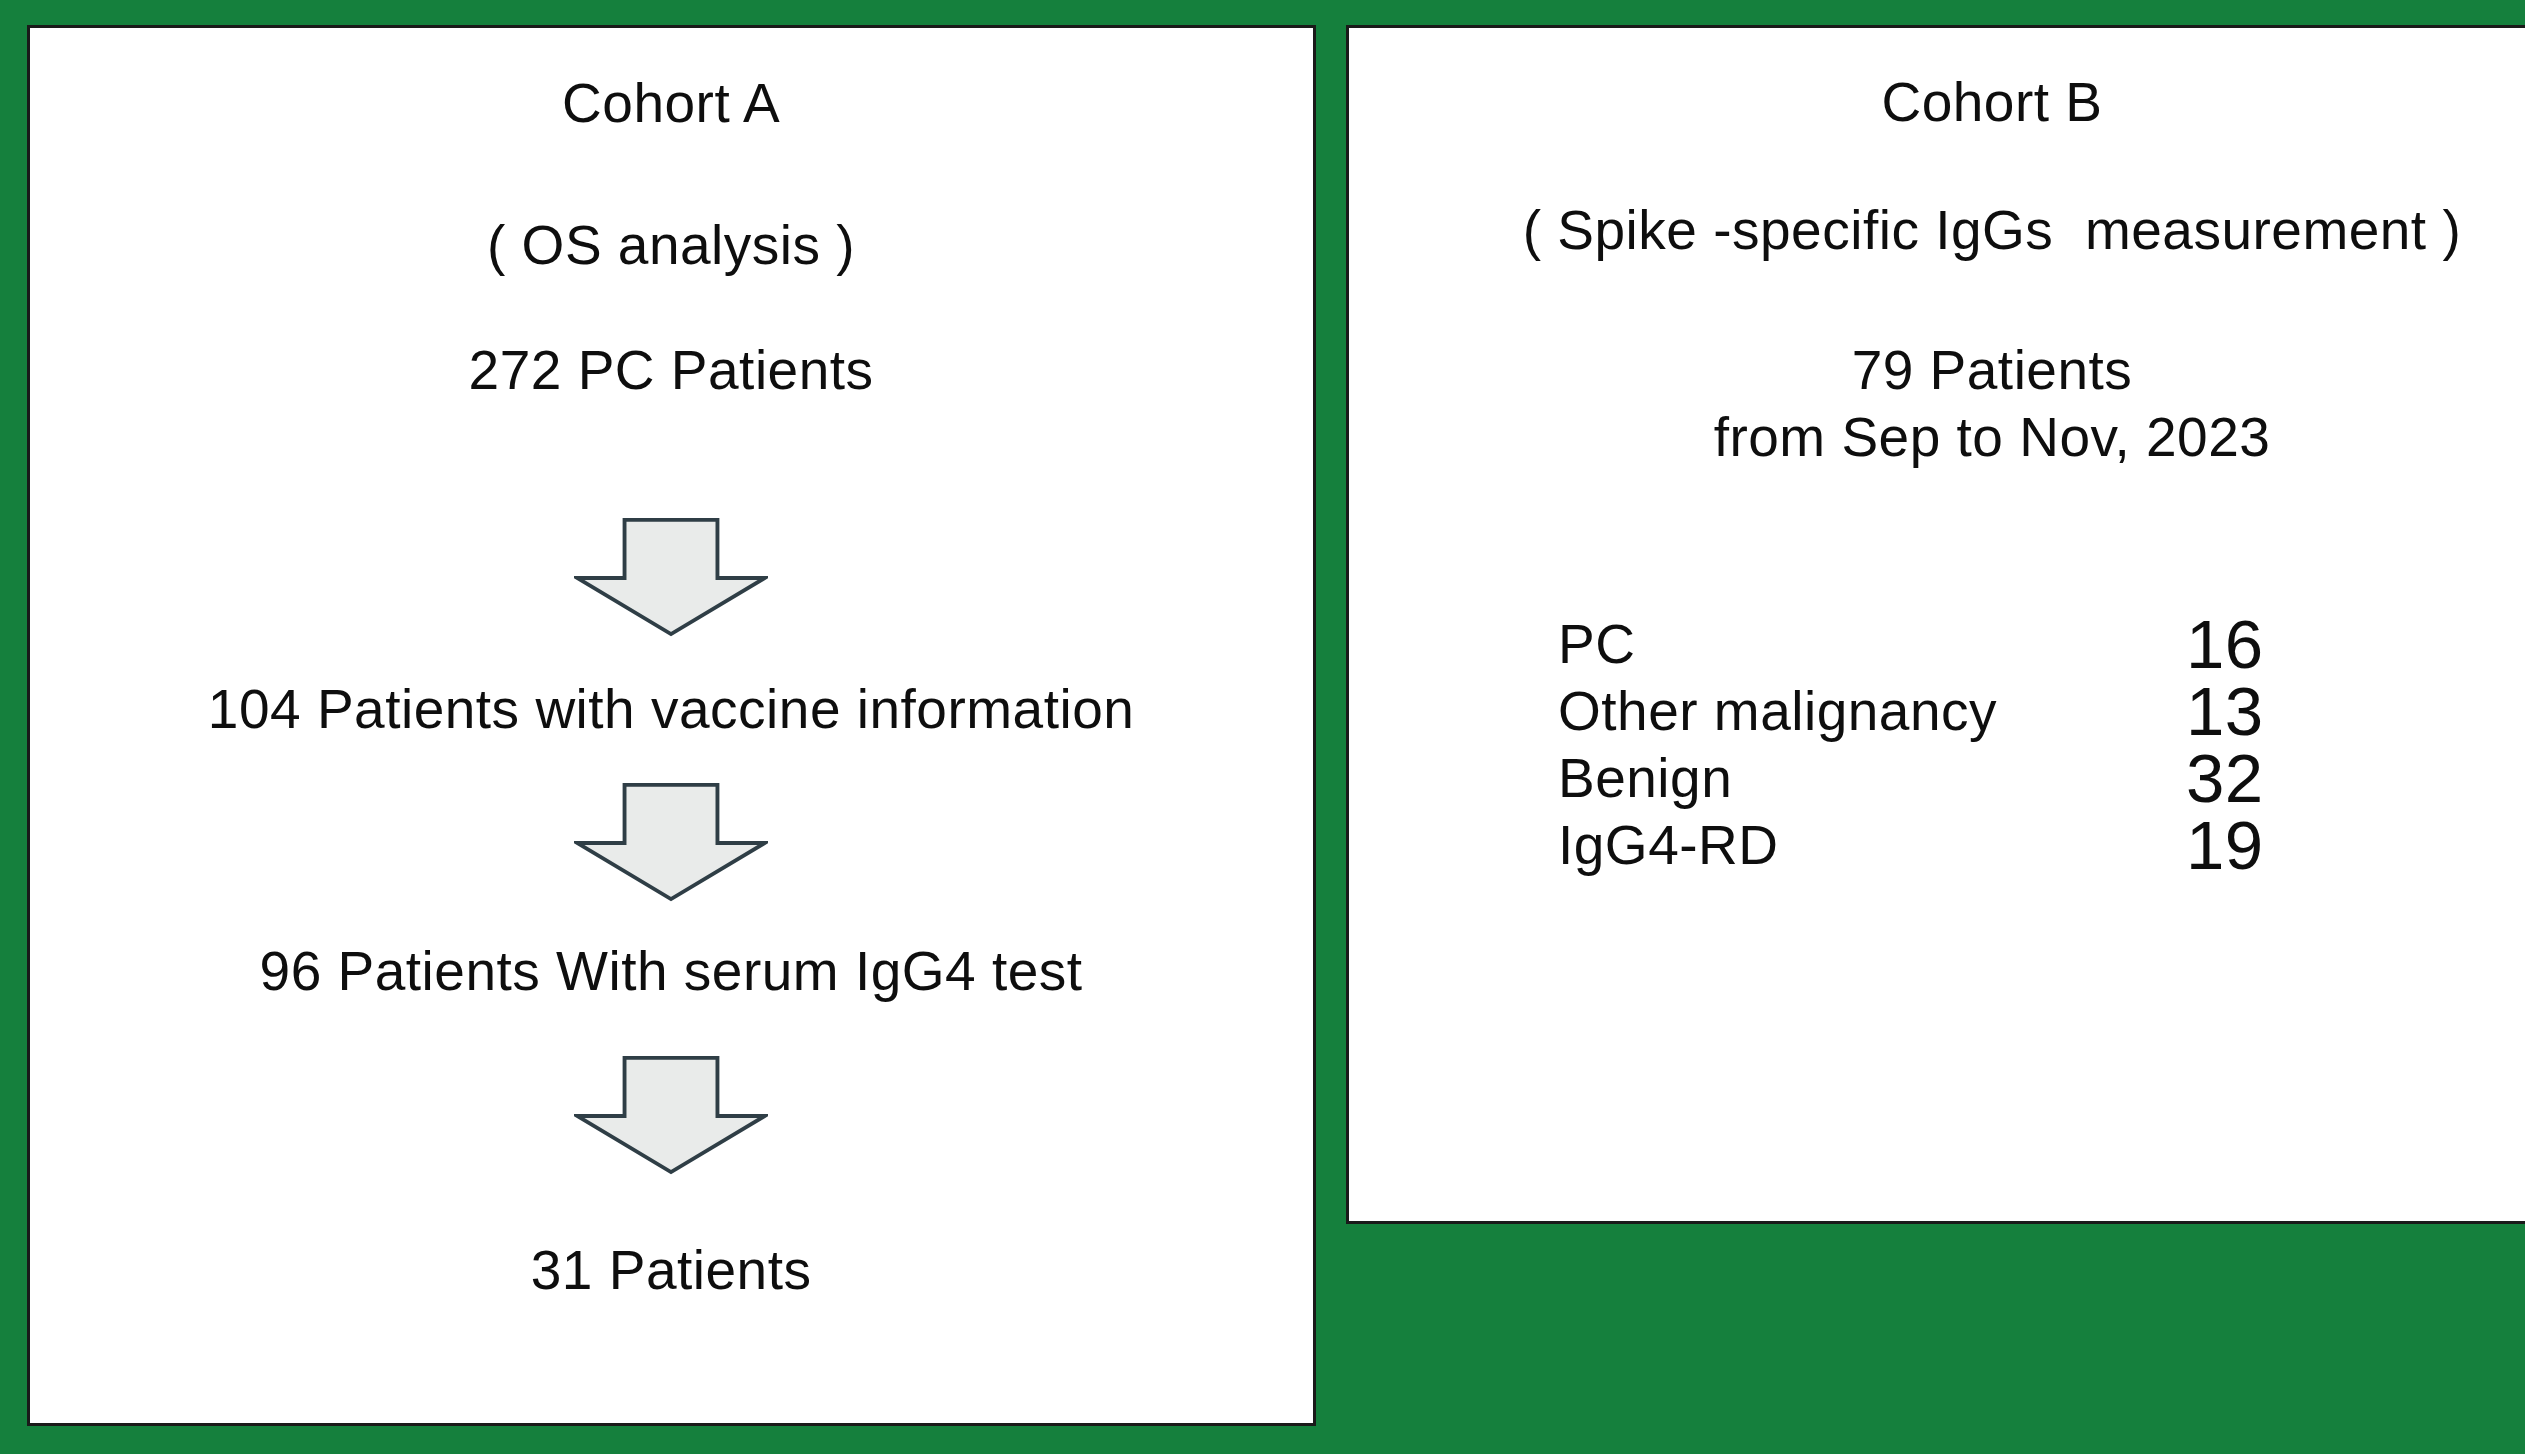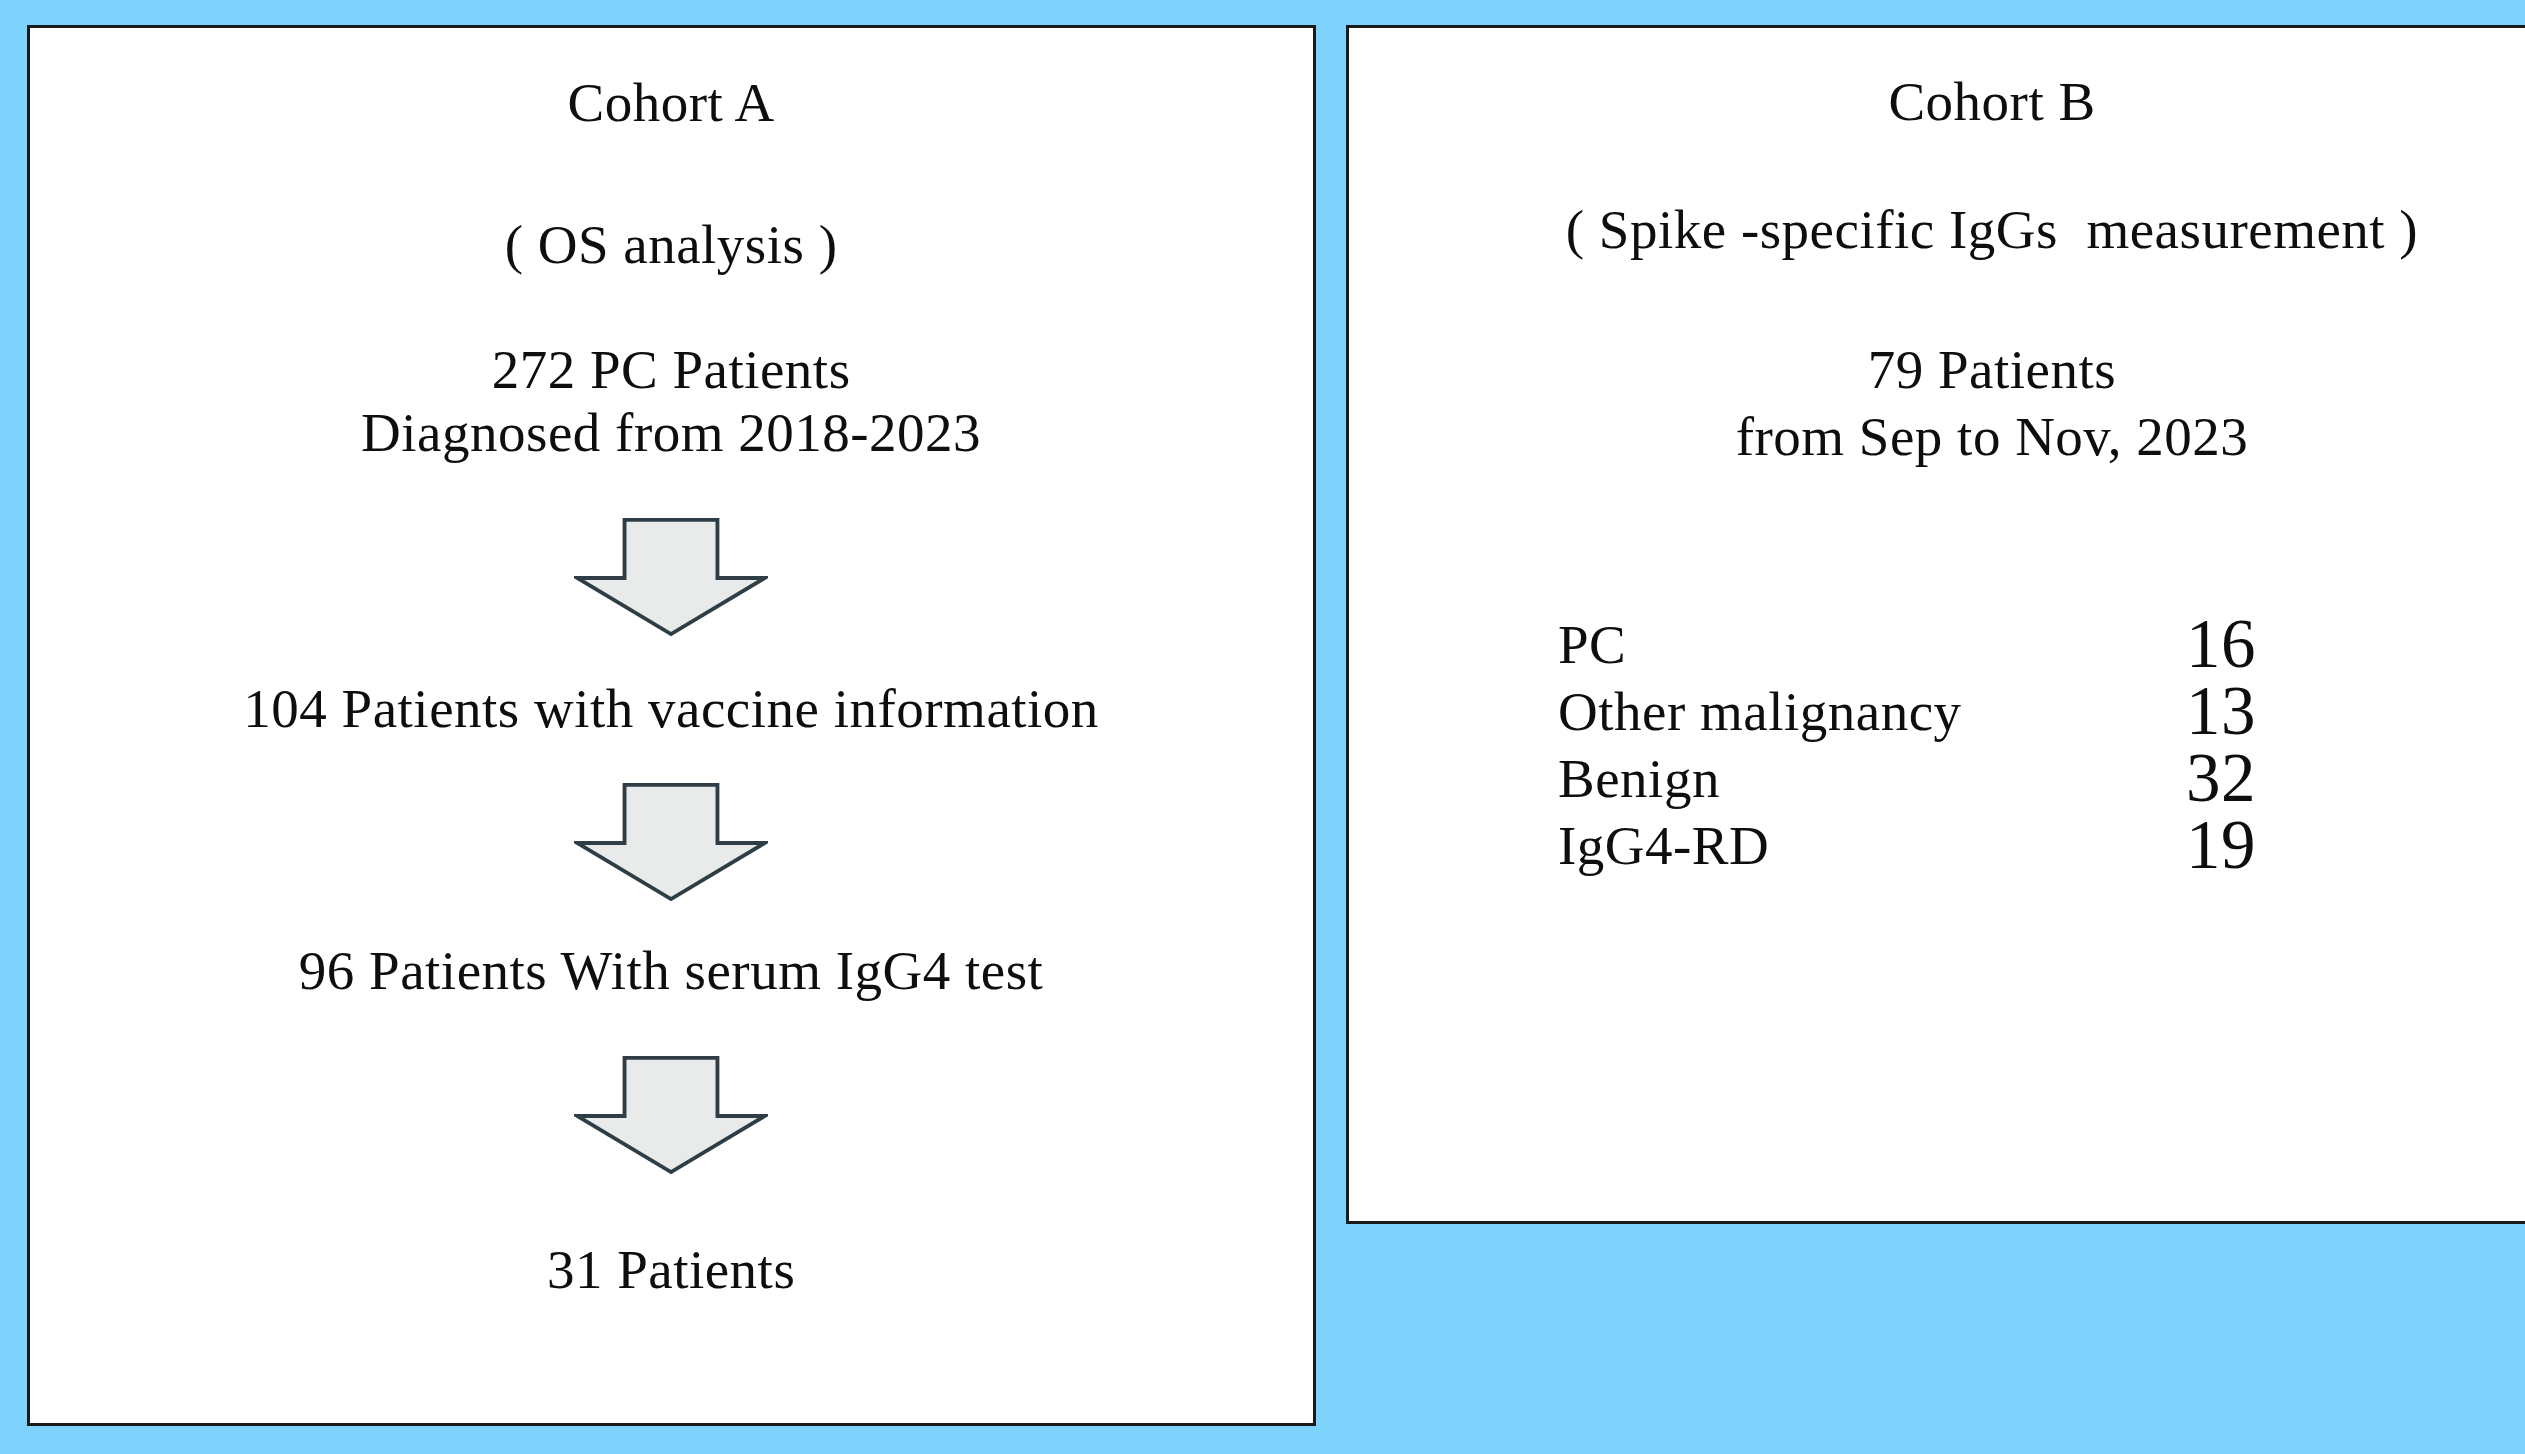--- a/index.html
+++ b/index.html
@@ -4,22 +4,22 @@
 <style>
   html, body {
     margin: 0;
     padding: 0;
     background: #ffffff;
   }
   .canvas {
     position: relative;
     width: 2526px;
     height: 1455px;
-    background: #7dd3fc;
-    font-family: Liberation Serif, serif;
+    background: #15803d;
+    font-family: Liberation Sans, sans-serif;
     color: #0e0e0e;
     overflow: hidden;
   }
   .box {
     position: absolute;
     background: #ffffff;
     border: 3.9px solid #1a1a1a;
     box-sizing: border-box;
   }
   .box-a {
@@ -79,21 +79,20 @@
 </head>
 <body>
 
 <div class="canvas">
 
   <section class="box box-a">
     <div class="line" style="top:75px">Cohort A</div>
     <div class="line" style="top:217px">( OS analysis )</div>
 
     <div class="line" style="top:342px">272 PC Patients</div>
-    <div class="line" style="top:405px">Diagnosed from 2018-2023</div>
 
     <svg class="arrow" style="top:489px" viewBox="0 0 200 124" aria-hidden="true">
       <polygon points="52,3 148,3 148,63 197,63 100,121 3,63 52,63" stroke-width="4" stroke-linejoin="miter" fill="#e9ebea" stroke="#2f3e46"></polygon>
     </svg>
 
     <div class="line" style="top:681px">104 Patients with vaccine information</div>
 
     <svg class="arrow" style="top:754px" viewBox="0 0 200 124" aria-hidden="true">
       <polygon points="52,3 148,3 148,63 197,63 100,121 3,63 52,63" stroke-width="4" stroke-linejoin="miter" fill="#e9ebea" stroke="#2f3e46"></polygon>
     </svg>

